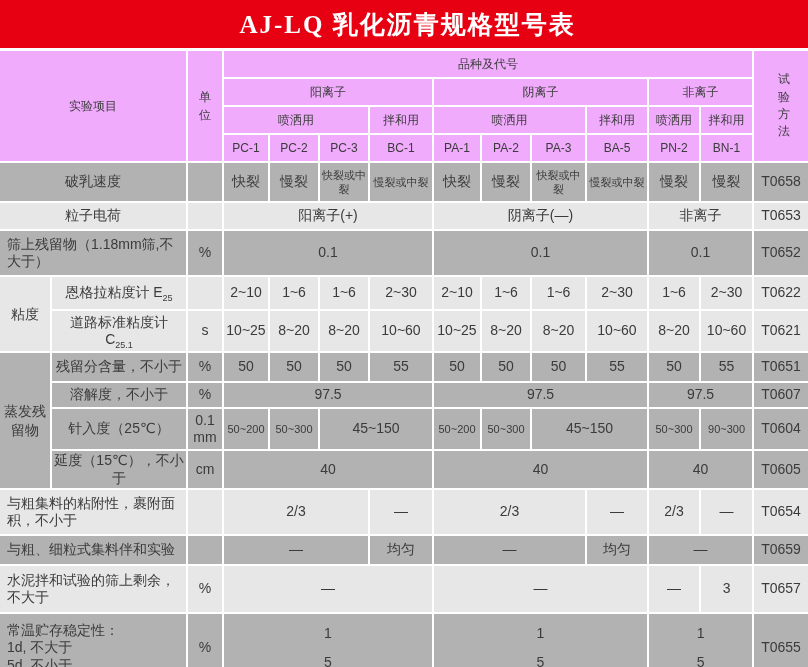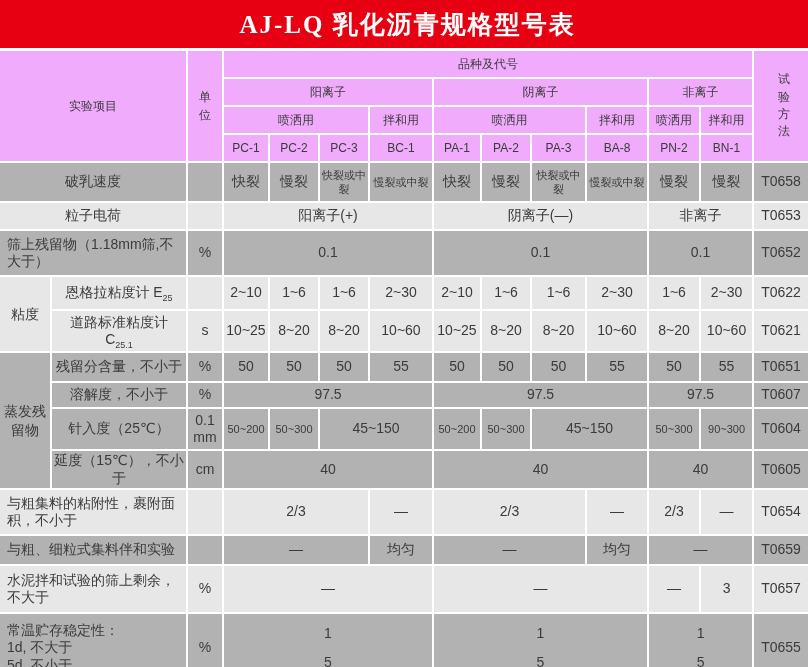--- a/index.html
+++ b/index.html
@@ -94,21 +94,21 @@
   </tr>
 
   <tr class="hrow">
     <td>PC-1</td>
     <td>PC-2</td>
     <td>PC-3</td>
     <td>BC-1</td>
     <td>PA-1</td>
     <td>PA-2</td>
     <td>PA-3</td>
-    <td>BA-8</td>
+    <td>BA-5</td>
     <td>PN-2</td>
     <td>BN-1</td>
   </tr>
 
   <tr class="dark r-breaking">
     <td colspan="2">破乳速度</td>
     <td></td>
     <td>快裂</td>
     <td>慢裂</td>
     <td class="small">快裂或中裂</td>

